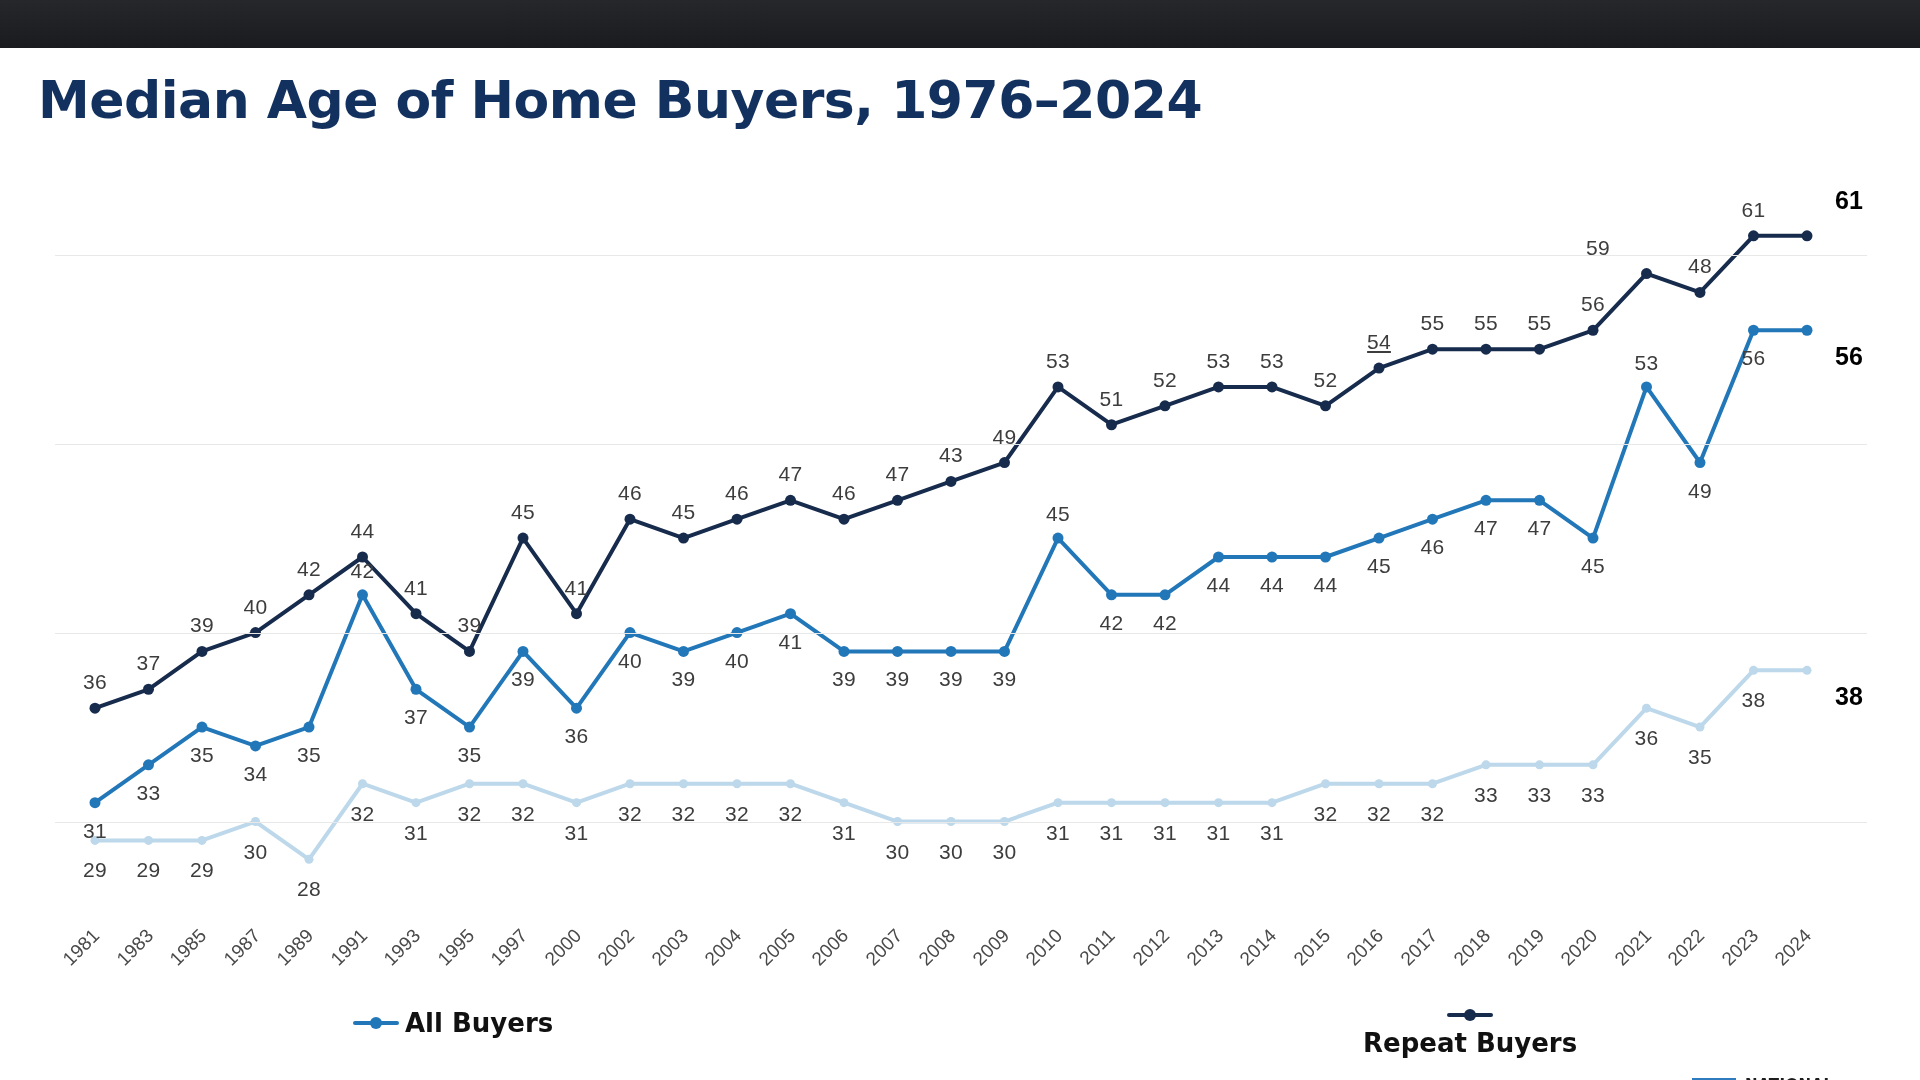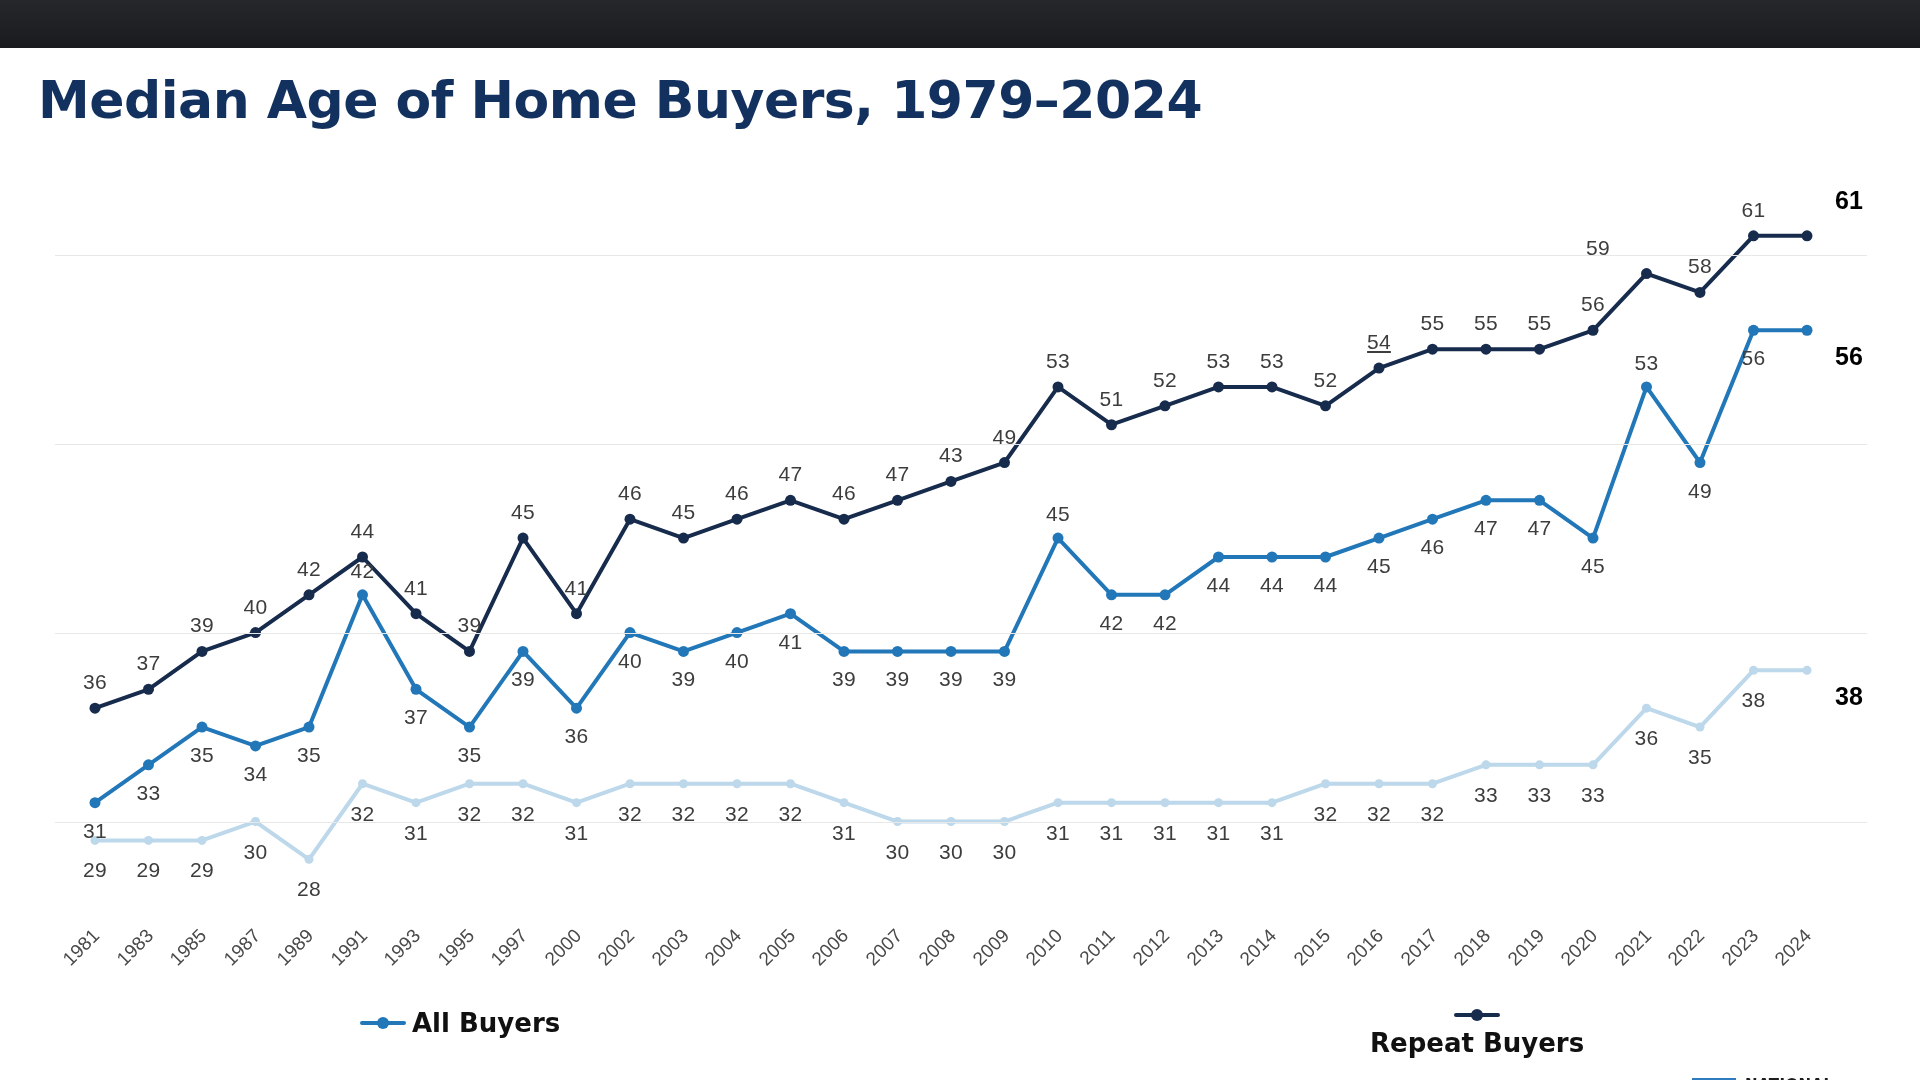--- a/index.html
+++ b/index.html
@@ -68,21 +68,21 @@
     color: #4a4a4a;
     font-family: "Liberation Sans", sans-serif;
     white-space: nowrap;
     transform-origin: right top;
     transform: rotate(-45deg) translate(-4px, 0);
     text-align: right;
   }
 
   
   .legend {
-    position: absolute; left: 15px; top: 960px; width: 1684px; height: 50px;
+    position: absolute; left: 8px; top: 960px; width: 1684px; height: 50px;
   }
   .legend-item {
     position: absolute; display: flex; align-items: center; gap: 6px;
     font-size: 26px; font-weight: bold; color: #111;
     font-family: "DejaVu Sans", sans-serif;
   }
   .legend-swatch { display: inline-block; position: relative; width: 46px; height: 14px; }
   .legend-swatch .bar { position: absolute; left: 0; top: 5px; width: 46px; height: 4px; border-radius: 2px; }
   .legend-swatch .dot { position: absolute; left: 17px; top: 1px; width: 12px; height: 12px; border-radius: 50%; }
   .nar-logo {
@@ -193,21 +193,21 @@
 <body>
 
 <div id="stage">
 
   <div class="topbar">
     <div class="topbar-sheen"></div>
   </div>
 
   <div class="slide">
 
-    <div class="slide-title">Median Age of Home Buyers, 1979–2024</div>
+    <div class="slide-title">Median Age of Home Buyers, 1976–2024</div>
 
     <div class="plot" id="plot">
       <svg class="lines" id="chart-svg" viewBox="0 0 1812 718" preserveAspectRatio="none">
           <polyline points="40,604.6315789473684 93.5,566.8421052631579 147,529.0526315789474 200.5,547.9473684210526 254,529.0526315789474 307.5,396.7894736842105 361,491.2631578947369 414.5,529.0526315789474 468,453.47368421052636 521.5,510.1578947368421 575,434.57894736842104 628.5,453.47368421052636 682,434.57894736842104 735.5,415.6842105263158 789,453.47368421052636 842.5,453.47368421052636 896,453.47368421052636 949.5,453.47368421052636 1003,340.10526315789474 1056.5,396.7894736842105 1110,396.7894736842105 1163.5,359 1217,359 1270.5,359 1324,340.10526315789474 1377.5,321.2105263157894 1431,302.3157894736842 1484.5,302.3157894736842 1538,340.10526315789474 1591.5,188.94736842105272 1645,264.5263157894737 1698.5,132.26315789473688 1752,132.26315789473688" fill="none" stroke="#2277b8" stroke-width="4" stroke-linejoin="round" stroke-linecap="round"></polyline>
           <circle cx="40" cy="604.6315789473684" r="5.5" fill="#2277b8"></circle>
           <circle cx="93.5" cy="566.8421052631579" r="5.5" fill="#2277b8"></circle>
           <circle cx="147" cy="529.0526315789474" r="5.5" fill="#2277b8"></circle>
           <circle cx="200.5" cy="547.9473684210526" r="5.5" fill="#2277b8"></circle>
           <circle cx="254" cy="529.0526315789474" r="5.5" fill="#2277b8"></circle>
           <circle cx="307.5" cy="396.7894736842105" r="5.5" fill="#2277b8"></circle>
@@ -398,21 +398,21 @@
         <div class="dlabel" style="left: 1110px; top: 181.842px;">52</div>
         <div class="dlabel" style="left: 1163.5px; top: 162.947px;">53</div>
         <div class="dlabel" style="left: 1217px; top: 162.947px;">53</div>
         <div class="dlabel" style="left: 1270.5px; top: 181.842px;">52</div>
         <div class="dlabel" style="left: 1324px; top: 144.053px; text-decoration: underline;">54</div>
         <div class="dlabel" style="left: 1377.5px; top: 125.158px;">55</div>
         <div class="dlabel" style="left: 1431px; top: 125.158px;">55</div>
         <div class="dlabel" style="left: 1484.5px; top: 125.158px;">55</div>
         <div class="dlabel" style="left: 1538px; top: 106.263px;">56</div>
         <div class="dlabel" style="left: 1543px; top: 49.5789px;">59</div>
-        <div class="dlabel" style="left: 1645px; top: 68.4737px;">58</div>
+        <div class="dlabel" style="left: 1645px; top: 68.4737px;">48</div>
         <div class="dlabel" style="left: 1698.5px; top: 11.7895px;">61</div>
         <div class="dlabel end" style="left: 1794px; top: 158.263px;">56</div>
         <div class="dlabel end" style="left: 1794px; top: 498.368px;">38</div>
         <div class="dlabel end" style="left: 1794px; top: 1.78947px;">61</div>
       </div>
 
     <div class="xaxis" id="xaxis">
         <div class="tick" style="left: -6px; top: 6px;">1981</div>
         <div class="tick" style="left: 47.5px; top: 6px;">1983</div>
         <div class="tick" style="left: 101px; top: 6px;">1985</div>

